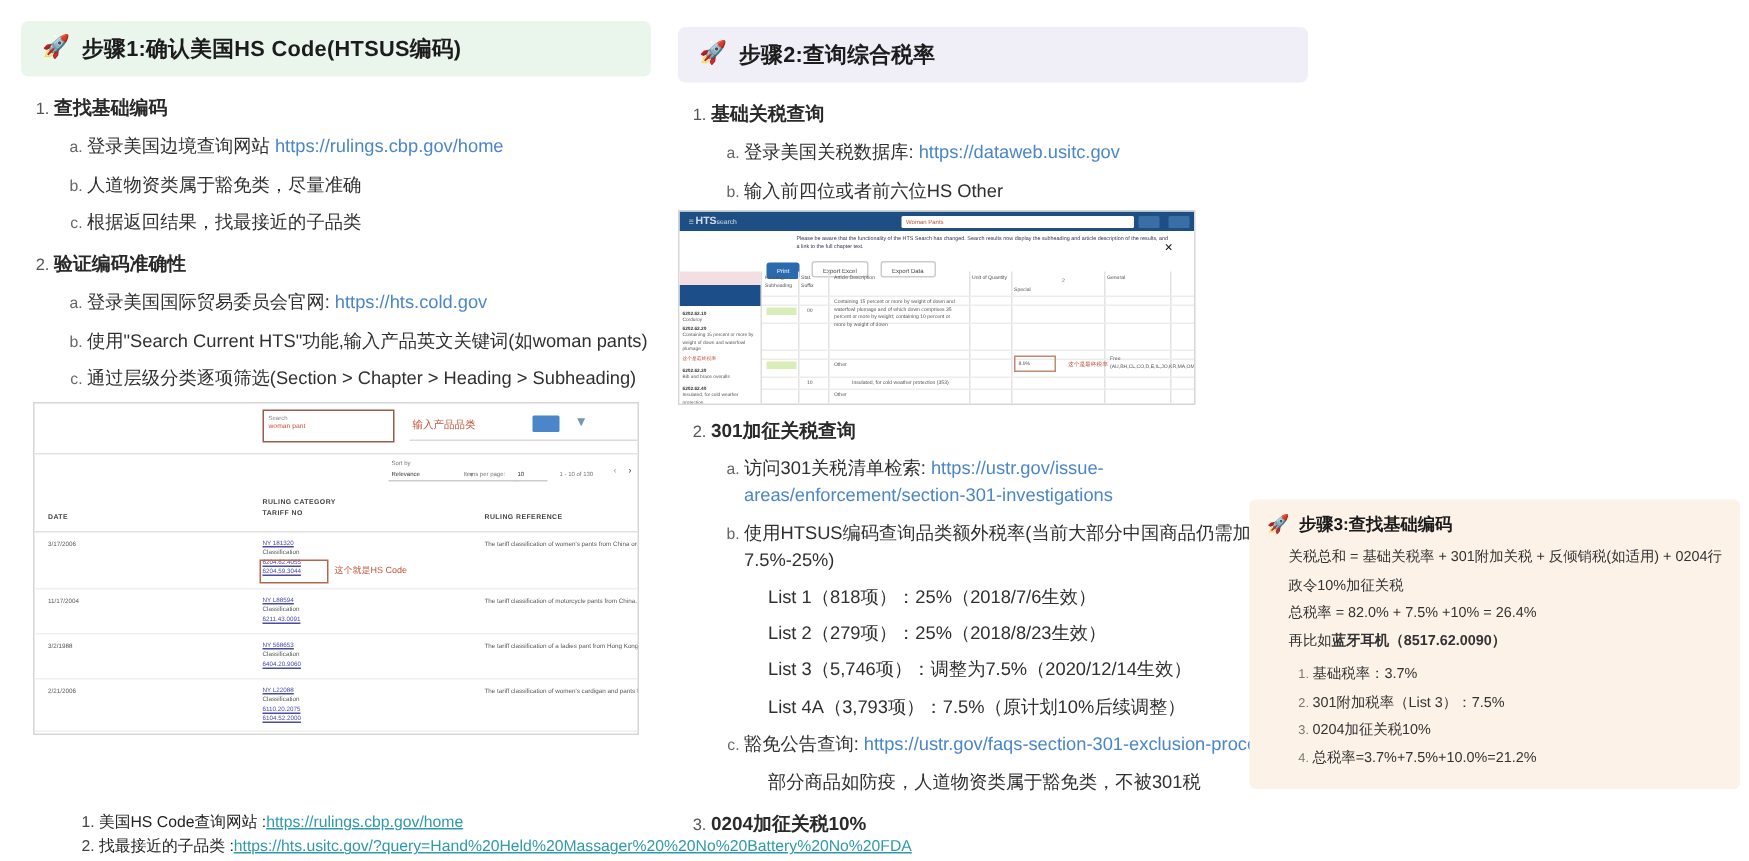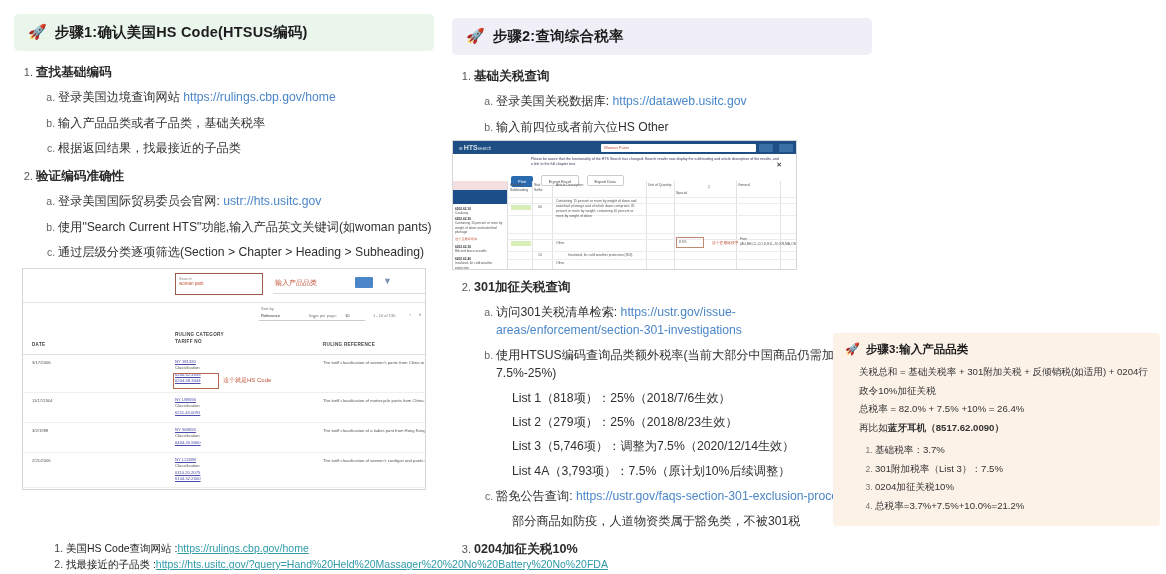--- a/index.html
+++ b/index.html
@@ -138,29 +138,29 @@
       <span class="title">步骤1:确认美国HS Code(HTSUS编码)</span>
     </div>
 
     <ol class="lvl1">
       <li>
         <span>查找基础编码</span>
         <ol class="lvl2">
           <li>
             <span>登录美国边境查询网站 </span><a class="lnk" href="#">https://rulings.cbp.gov/home</a>
           </li>
-          <li><span>输入产品品类或者子品类，基础关税率</span></li>
+          <li><span>人道物资类属于豁免类，尽量准确</span></li>
           <li><span>根据返回结果，找最接近的子品类</span></li>
         </ol>
       </li>
       <li>
         <span>验证编码准确性</span>
         <ol class="lvl2">
           <li>
-            <span>登录美国国际贸易委员会官网: </span><a class="lnk" href="#">ustr://hts.usitc.gov</a>
+            <span>登录美国国际贸易委员会官网: </span><a class="lnk" href="#">https://hts.cold.gov</a>
           </li>
           <li><span>使用"Search Current HTS"功能,输入产品英文关键词(如woman pants)</span></li>
           <li><span>通过层级分类逐项筛选(Section &gt; Chapter &gt; Heading &gt; Subheading)</span></li>
         </ol>
       </li>
     </ol>
   </div>
 
   <div class="shot shot-left">
     <div class="cbp-search">
@@ -364,21 +364,21 @@
       </li>
       <li style="margin-top:10px;">
         <span>0204加征关税10%</span>
       </li>
     </ol>
   </div>
 
   <div class="panel3">
     <div class="p3-head">
       <span class="rocket" style="font-size:12px;">🚀</span>
-      <span class="p3-title">步骤3:输入产品品类</span>
+      <span class="p3-title">步骤3:查找基础编码</span>
     </div>
     <div class="p3-line">关税总和 = 基础关税率 + 301附加关税 + 反倾销税(如适用) + 0204行政令10%加征关税</div>
     <div class="p3-line">总税率 = 82.0% + 7.5% +10% = 26.4%</div>
     <div class="p3-line">
       <span>再比如</span><span style="font-weight:bold;">蓝牙耳机（8517.62.0090）</span>
     </div>
     <ol>
       <li>基础税率：3.7%</li>
       <li>301附加税率（List 3）：7.5%</li>
       <li>0204加征关税10%</li>

